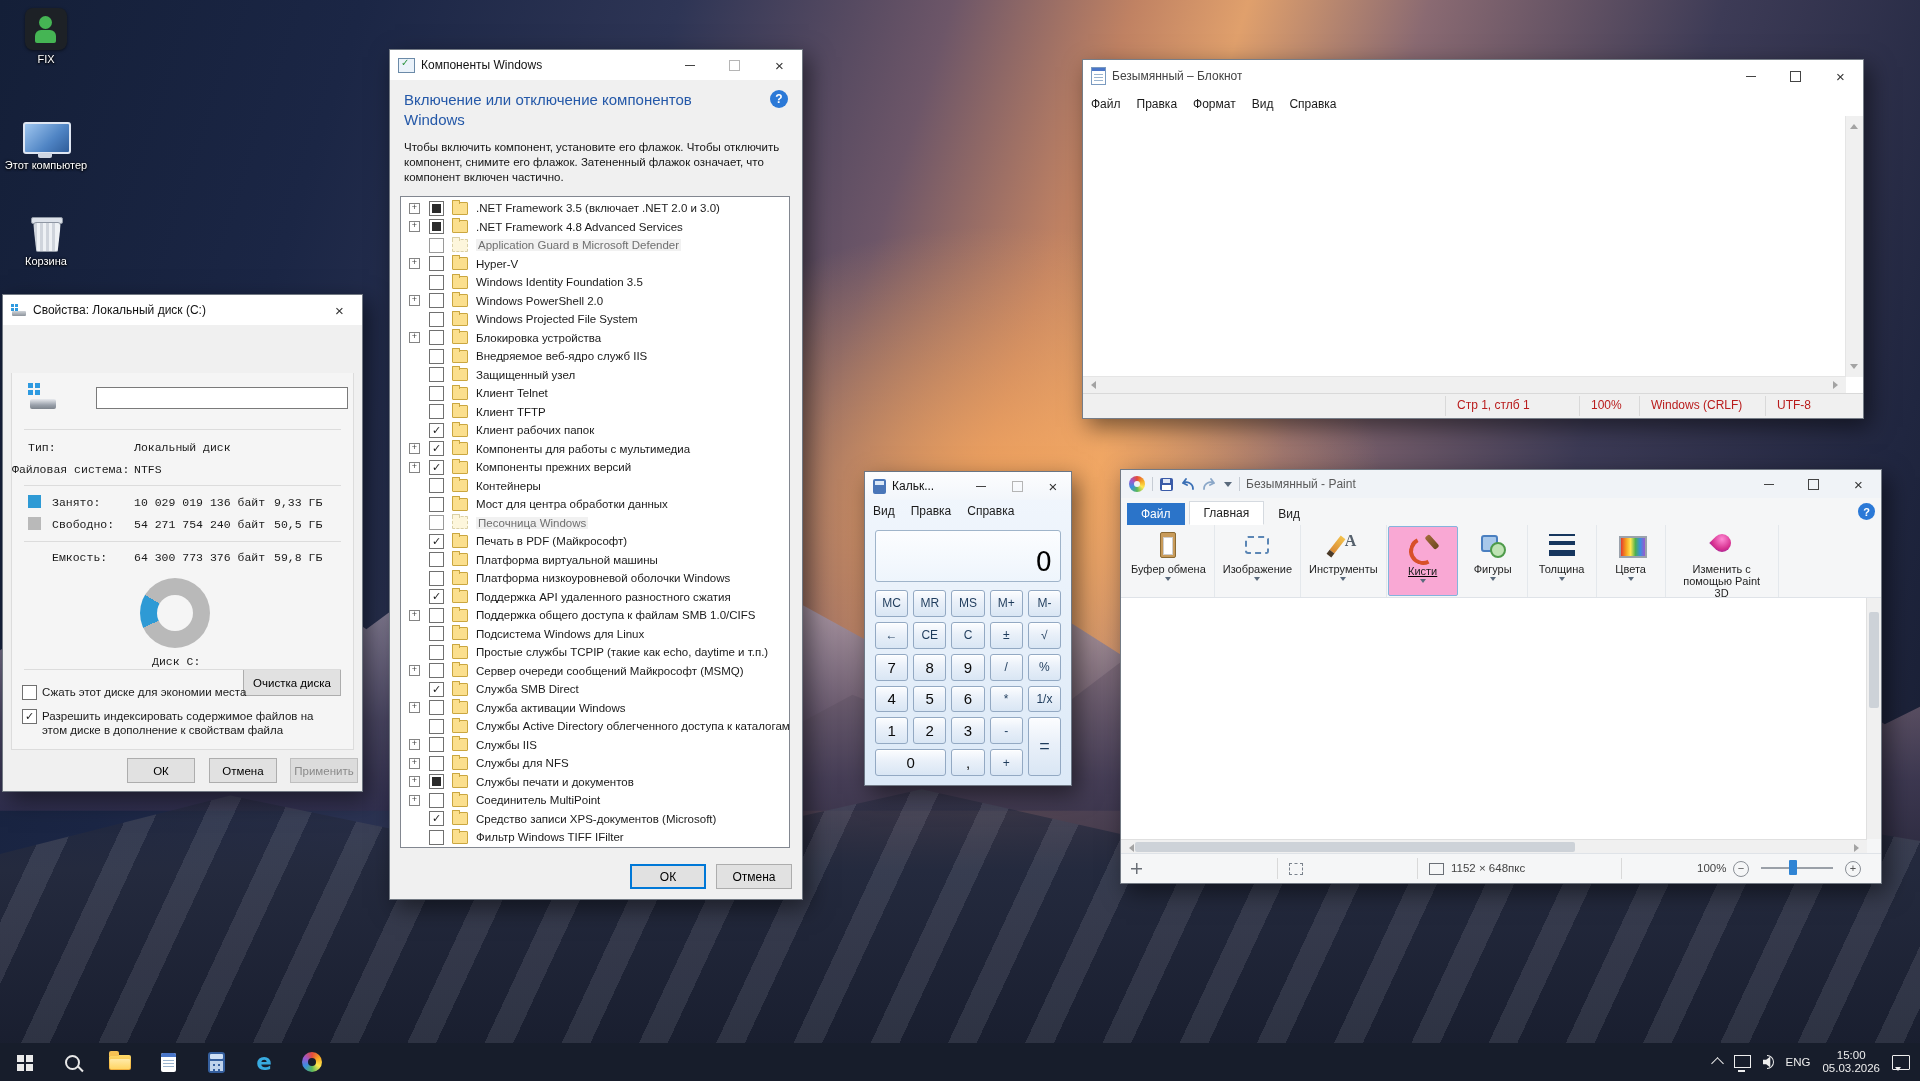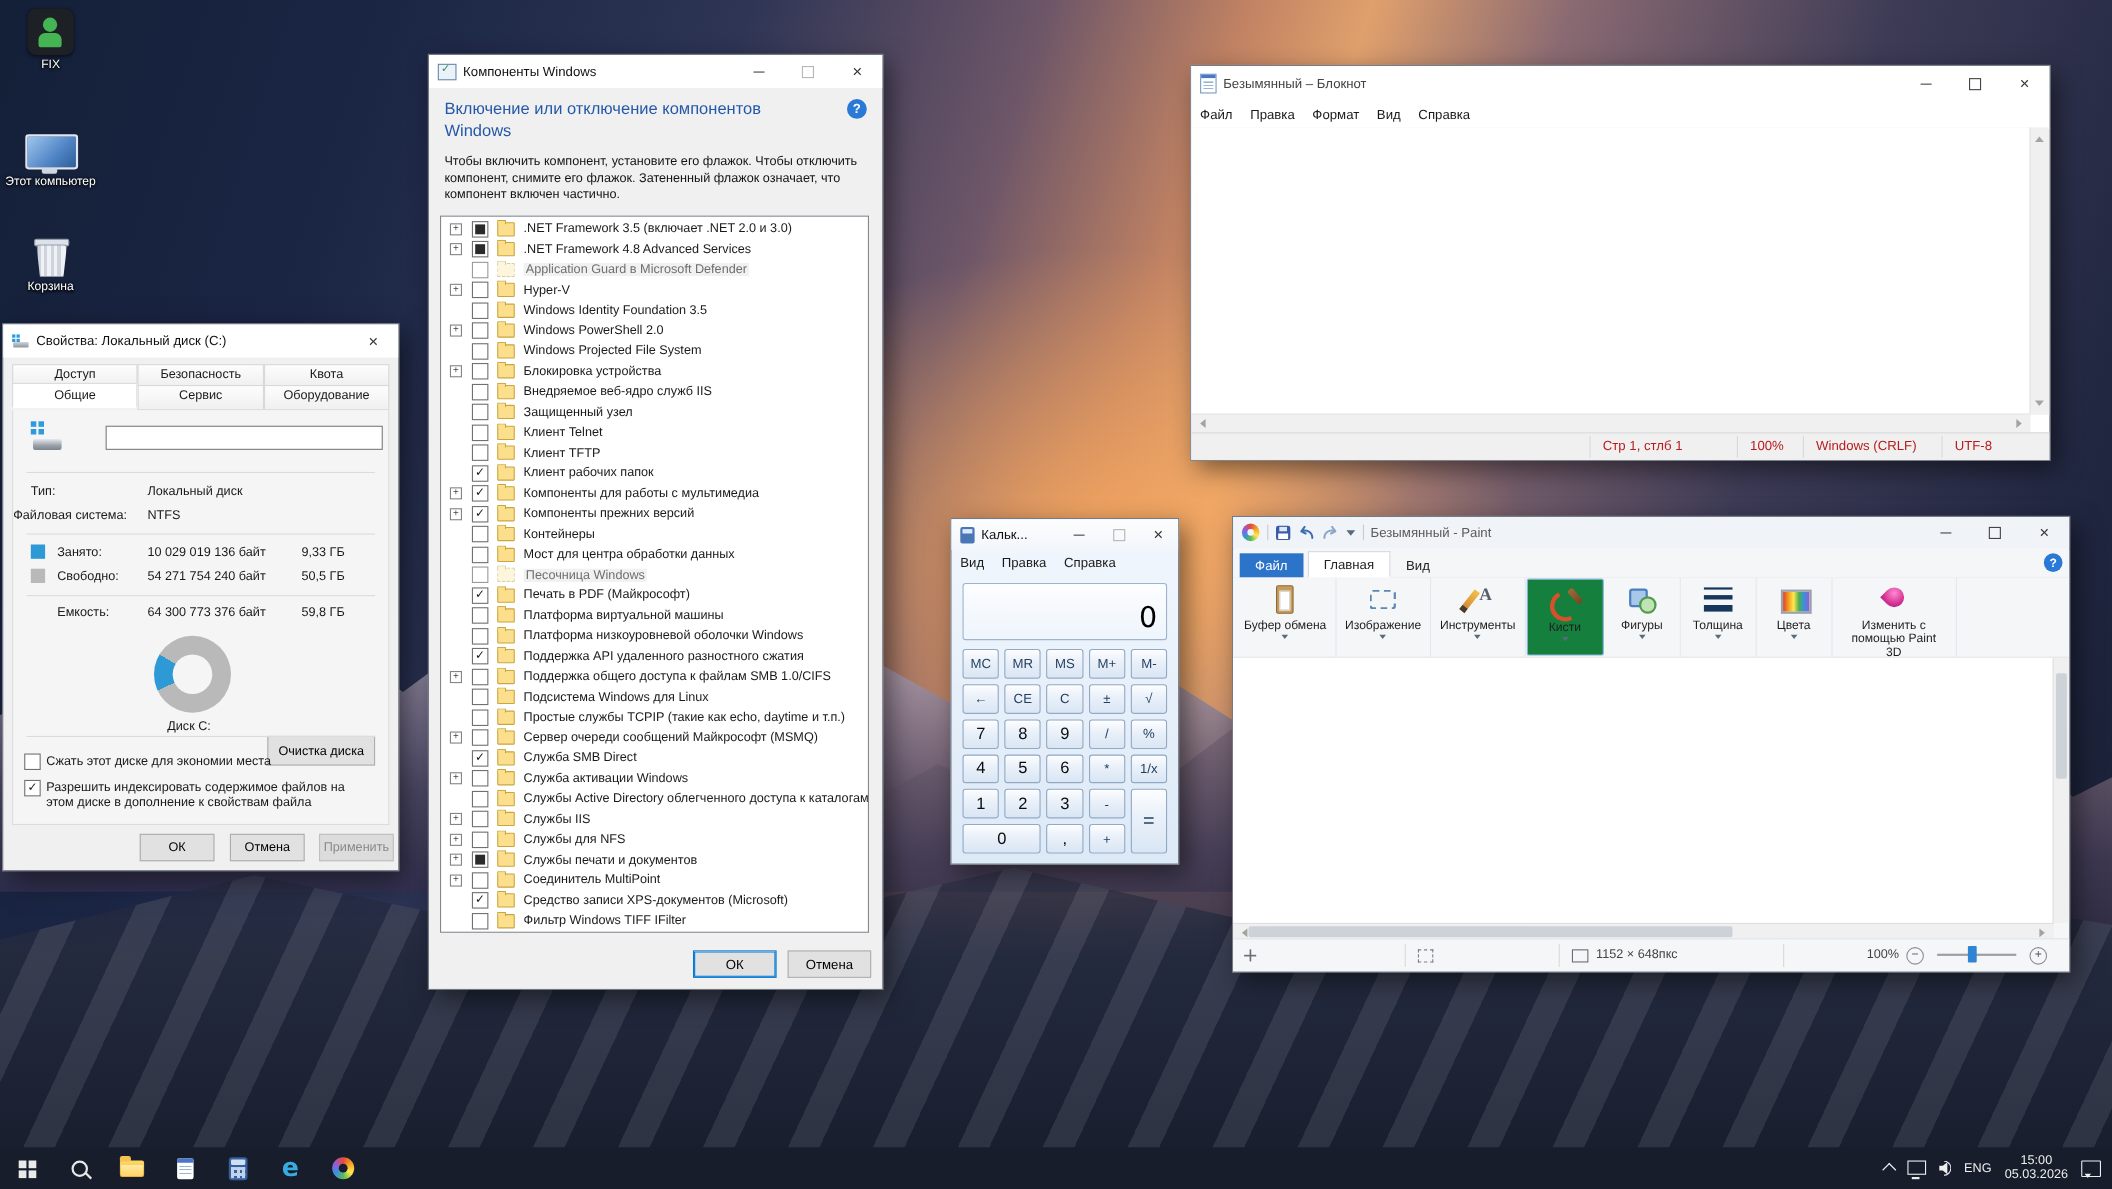--- a/index.html
+++ b/index.html
@@ -76,21 +76,21 @@
   .drive-ico::before{content:"";position:absolute;left:0;top:0;width:7px;height:7px;background:
      linear-gradient(#2e9ae0 0 0) 0 0/3px 3px no-repeat,linear-gradient(#2e9ae0 0 0) 4px 0/3px 3px no-repeat,
      linear-gradient(#2e9ae0 0 0) 0 4px/3px 3px no-repeat,linear-gradient(#2e9ae0 0 0) 4px 4px/3px 3px no-repeat;}
   .drive-ico::after{content:"";position:absolute;left:1px;bottom:0;width:14px;height:5px;background:linear-gradient(#cfd3d8,#8d949c);border-radius:1px;}
   .disk-tabs{position:absolute;left:8px;top:36px;width:343px;}
   .tabrow{display:flex;}
   .dtab{flex:1;text-align:center;font-size:11.5px;color:#1a1a1a;border:1px solid #d9d9d9;background:linear-gradient(#fdfdfd,#f0f0f0);padding:3px 0;}
   .dtab.front{position:relative;top:-1px;}
   .dtab.front.active{background:#fff;border-bottom:1px solid #fff;padding:5px 0 4px;top:-3px;z-index:2;font-size:11.5px;}
   .disk-page{position:absolute;left:8px;top:78px;width:341px;height:376px;background:#f5f5f5;border:1px solid #dcdcdc;border-top:none;}
-  .dp-abs{position:absolute;font-size:11.5px;color:#1a1a1a;white-space:nowrap;}
+  .dp-abs{position:absolute;font-size:11.5px;color:#1a1a1a;white-space:nowrap;font-family:Liberation Mono, monospace;}
   .disk-input{position:absolute;left:84px;top:14px;width:242px;height:20px;border:1px solid #7a7a7a;background:#fff;font-size:12px;padding:0 4px;}
   .big-drive{position:absolute;left:16px;top:10px;width:30px;height:26px;}
   .big-drive::before{content:"";position:absolute;left:0;top:0;width:12px;height:12px;background:
      linear-gradient(#2e9ae0 0 0) 0 0/5px 5px no-repeat,linear-gradient(#2e9ae0 0 0) 7px 0/5px 5px no-repeat,
      linear-gradient(#2e9ae0 0 0) 0 7px/5px 5px no-repeat,linear-gradient(#2e9ae0 0 0) 7px 7px/5px 5px no-repeat;}
   .big-drive::after{content:"";position:absolute;left:2px;bottom:0;width:26px;height:10px;background:linear-gradient(#e8eaee,#9aa1ab 60%,#7d848d);border-radius:2px;}
   .hsep{position:absolute;left:12px;right:12px;height:1px;background:#dcdcdc;}
   .swatch{position:absolute;width:13px;height:13px;}
   .sw-used{background:#2e9ad5;}
   .sw-free{background:#b9b9b9;}
@@ -148,21 +148,21 @@
   .save-ico::after{content:"";position:absolute;left:2px;bottom:1px;width:9px;height:5px;background:#fff;}
   .qcaret{width:0;height:0;border:4px solid transparent;border-top:5px solid #5a6a7c;margin-top:4px;}
   #win-paint .tb-title{color:#5a5a5a;}
   .paint-tabs{position:absolute;left:0;right:0;top:30px;height:25px;display:flex;align-items:flex-end;padding-left:6px;border-bottom:1px solid #d5dae0;background:#f5f6f7;}
   .ptab{padding:4px 14px;font-size:12px;color:#222;}
   .ptab.file{background:#2b74c9;color:#fff;margin-right:4px;}
   .ptab.active{background:#fff;border:1px solid #d5dae0;border-bottom:1px solid #fff;}
   #paint-help{right:6px;top:33px;width:17px;height:17px;font-size:11px;}
   .paint-ribbon{position:absolute;left:0;right:0;top:55px;height:72px;background:#f5f6f7;border-bottom:1px solid #dfe3e8;display:flex;align-items:stretch;padding-left:2px;}
   .rgroup{display:flex;flex-direction:column;align-items:center;justify-content:flex-start;padding:2px 8px 1px;border-right:1px solid #e4e8ec;min-width:52px;}
-  .rgroup.sel{background:#15803d;border:1px solid #84b4dd;border-radius:2px;margin:1px;}
+  .rgroup.sel{background:#f9a8d4;border:1px solid #84b4dd;border-radius:2px;margin:1px;text-decoration:underline;}
   .rgroup.wide{min-width:96px;}
   .rlabel{font-size:11px;color:#1e1e1e;text-align:center;line-height:12px;max-width:92px;}
   .rcaret{width:0;height:0;border:3px solid transparent;border-top:4px solid #5a6a7c;margin-top:2px;}
   .ric{width:34px;height:32px;margin:2px auto 2px;position:relative;flex:none;}
   .ric-clipboard::before{content:"";position:absolute;left:9px;right:9px;top:3px;bottom:3px;background:#c89b5a;border:1px solid #8a6a34;border-radius:2px;}
   .ric-clipboard::after{content:"";position:absolute;left:12px;right:12px;top:8px;bottom:6px;background:#fff;border:1px solid #cfcfcf;}
   .ric-selection::before{content:"";position:absolute;left:5px;right:5px;top:7px;bottom:7px;border:2px dashed #5b86b5;border-radius:3px;}
   .ric-tools::before{content:"";position:absolute;left:7px;top:6px;width:6px;height:18px;background:linear-gradient(#f3c14b,#d98a35);transform:rotate(38deg);border-bottom:5px solid #4a3a28;}
   .ric-tools::after{content:"A";position:absolute;right:4px;top:3px;font:bold 16px "Liberation Serif",serif;color:#55606c;}
   .ric-brush::before{content:"";position:absolute;left:3px;top:6px;width:20px;height:20px;border:4px solid transparent;border-left:4px solid #d8502a;border-bottom:4px solid #d8502a;border-radius:50%;transform:rotate(18deg);}
@@ -248,32 +248,20 @@
 <div class="win" id="win-disk">
   <div class="titlebar">
     <span class="drive-ico"></span>
     <span class="tb-title">Свойства: Локальный диск (C:)</span>
     <span class="wbtns">
         <span class="wbtn">
           <span class="gclose">×</span>
         </span>
       </span>
   </div>
-  <div class="disk-tabs">
-    <div class="tabrow">
-        <span class="dtab back">Доступ</span>
-        <span class="dtab back">Безопасность</span>
-        <span class="dtab back">Квота</span>
-      </div>
-    <div class="tabrow">
-        <span class="dtab front active">Общие</span>
-        <span class="dtab front">Сервис</span>
-        <span class="dtab front">Оборудование</span>
-      </div>
-  </div>
   <div class="disk-page">
     <div class="big-drive"></div>
     <input class="disk-input" value="" style="">
     <div class="hsep" style="top:56px"></div>
     <div class="dp-abs" style="left:16px;top:68px">Тип:</div>
     <div class="dp-abs" style="left:122px;top:68px">Локальный диск</div>
     <div class="dp-abs" style="left:0;top:90px">Файловая система:</div>
     <div class="dp-abs" style="left:122px;top:90px">NTFS</div>
     <div class="hsep" style="top:112px"></div>
     <div class="swatch sw-used" style="left:16px;top:122px"></div>

